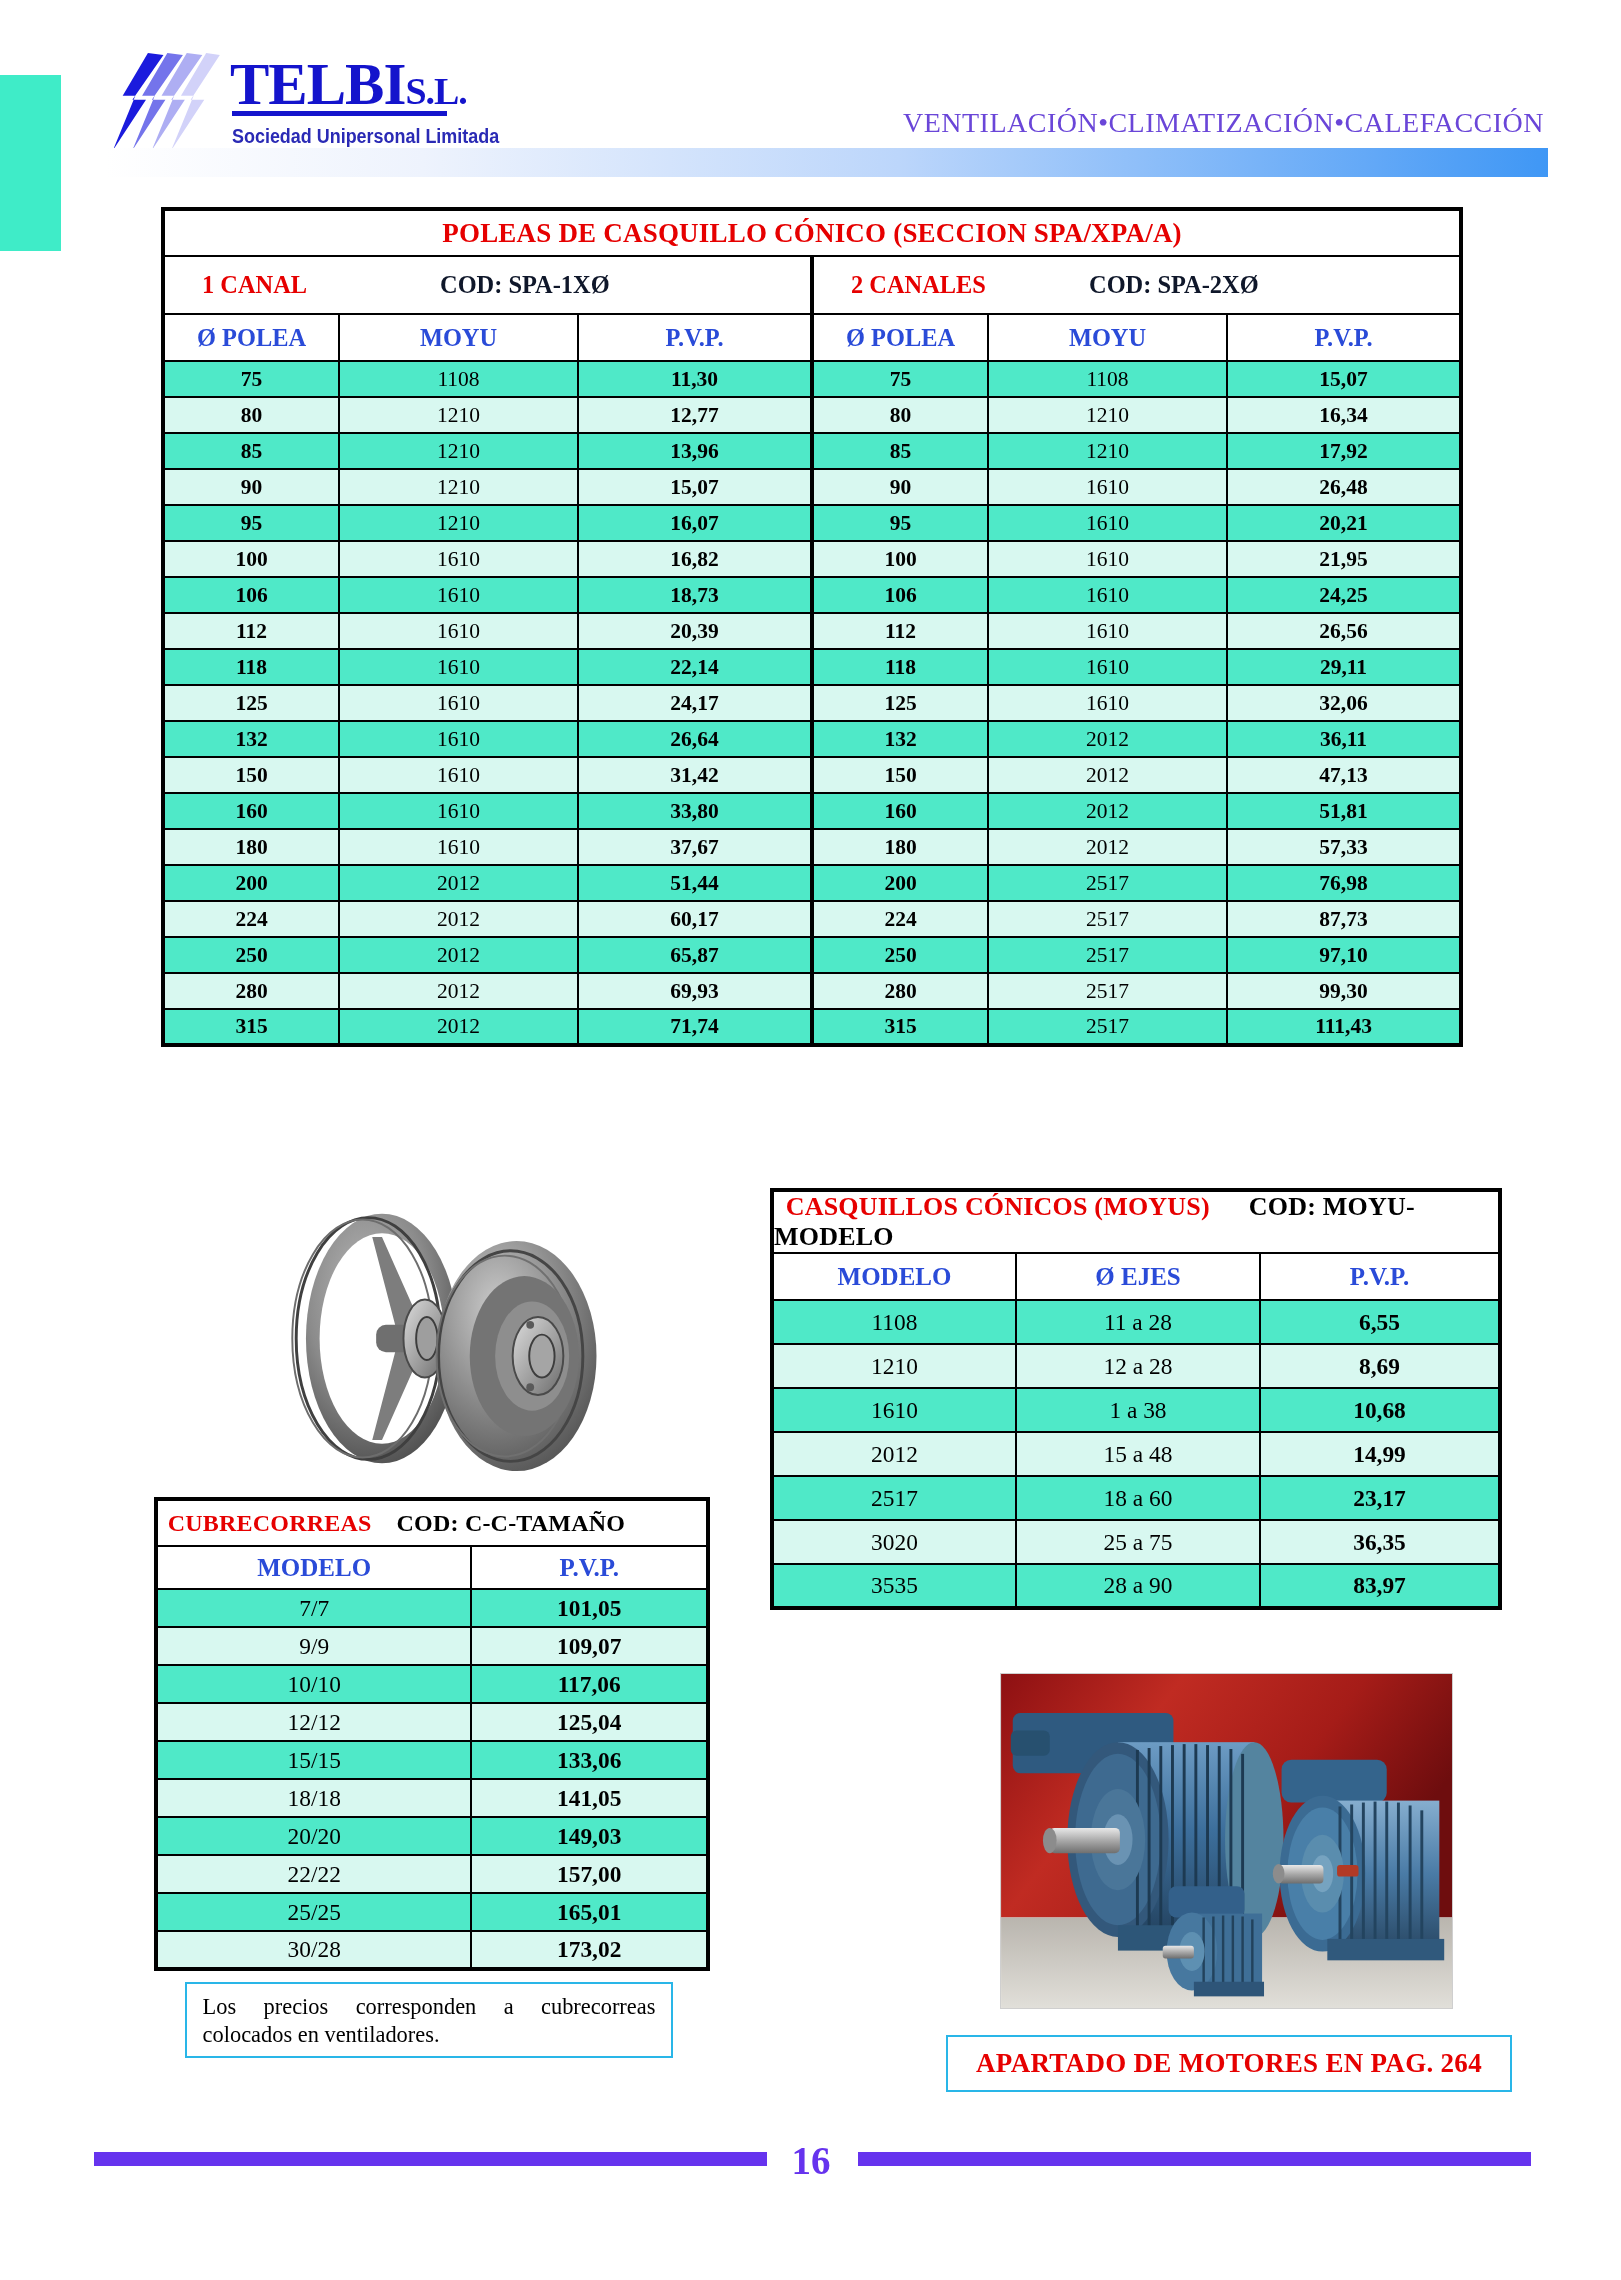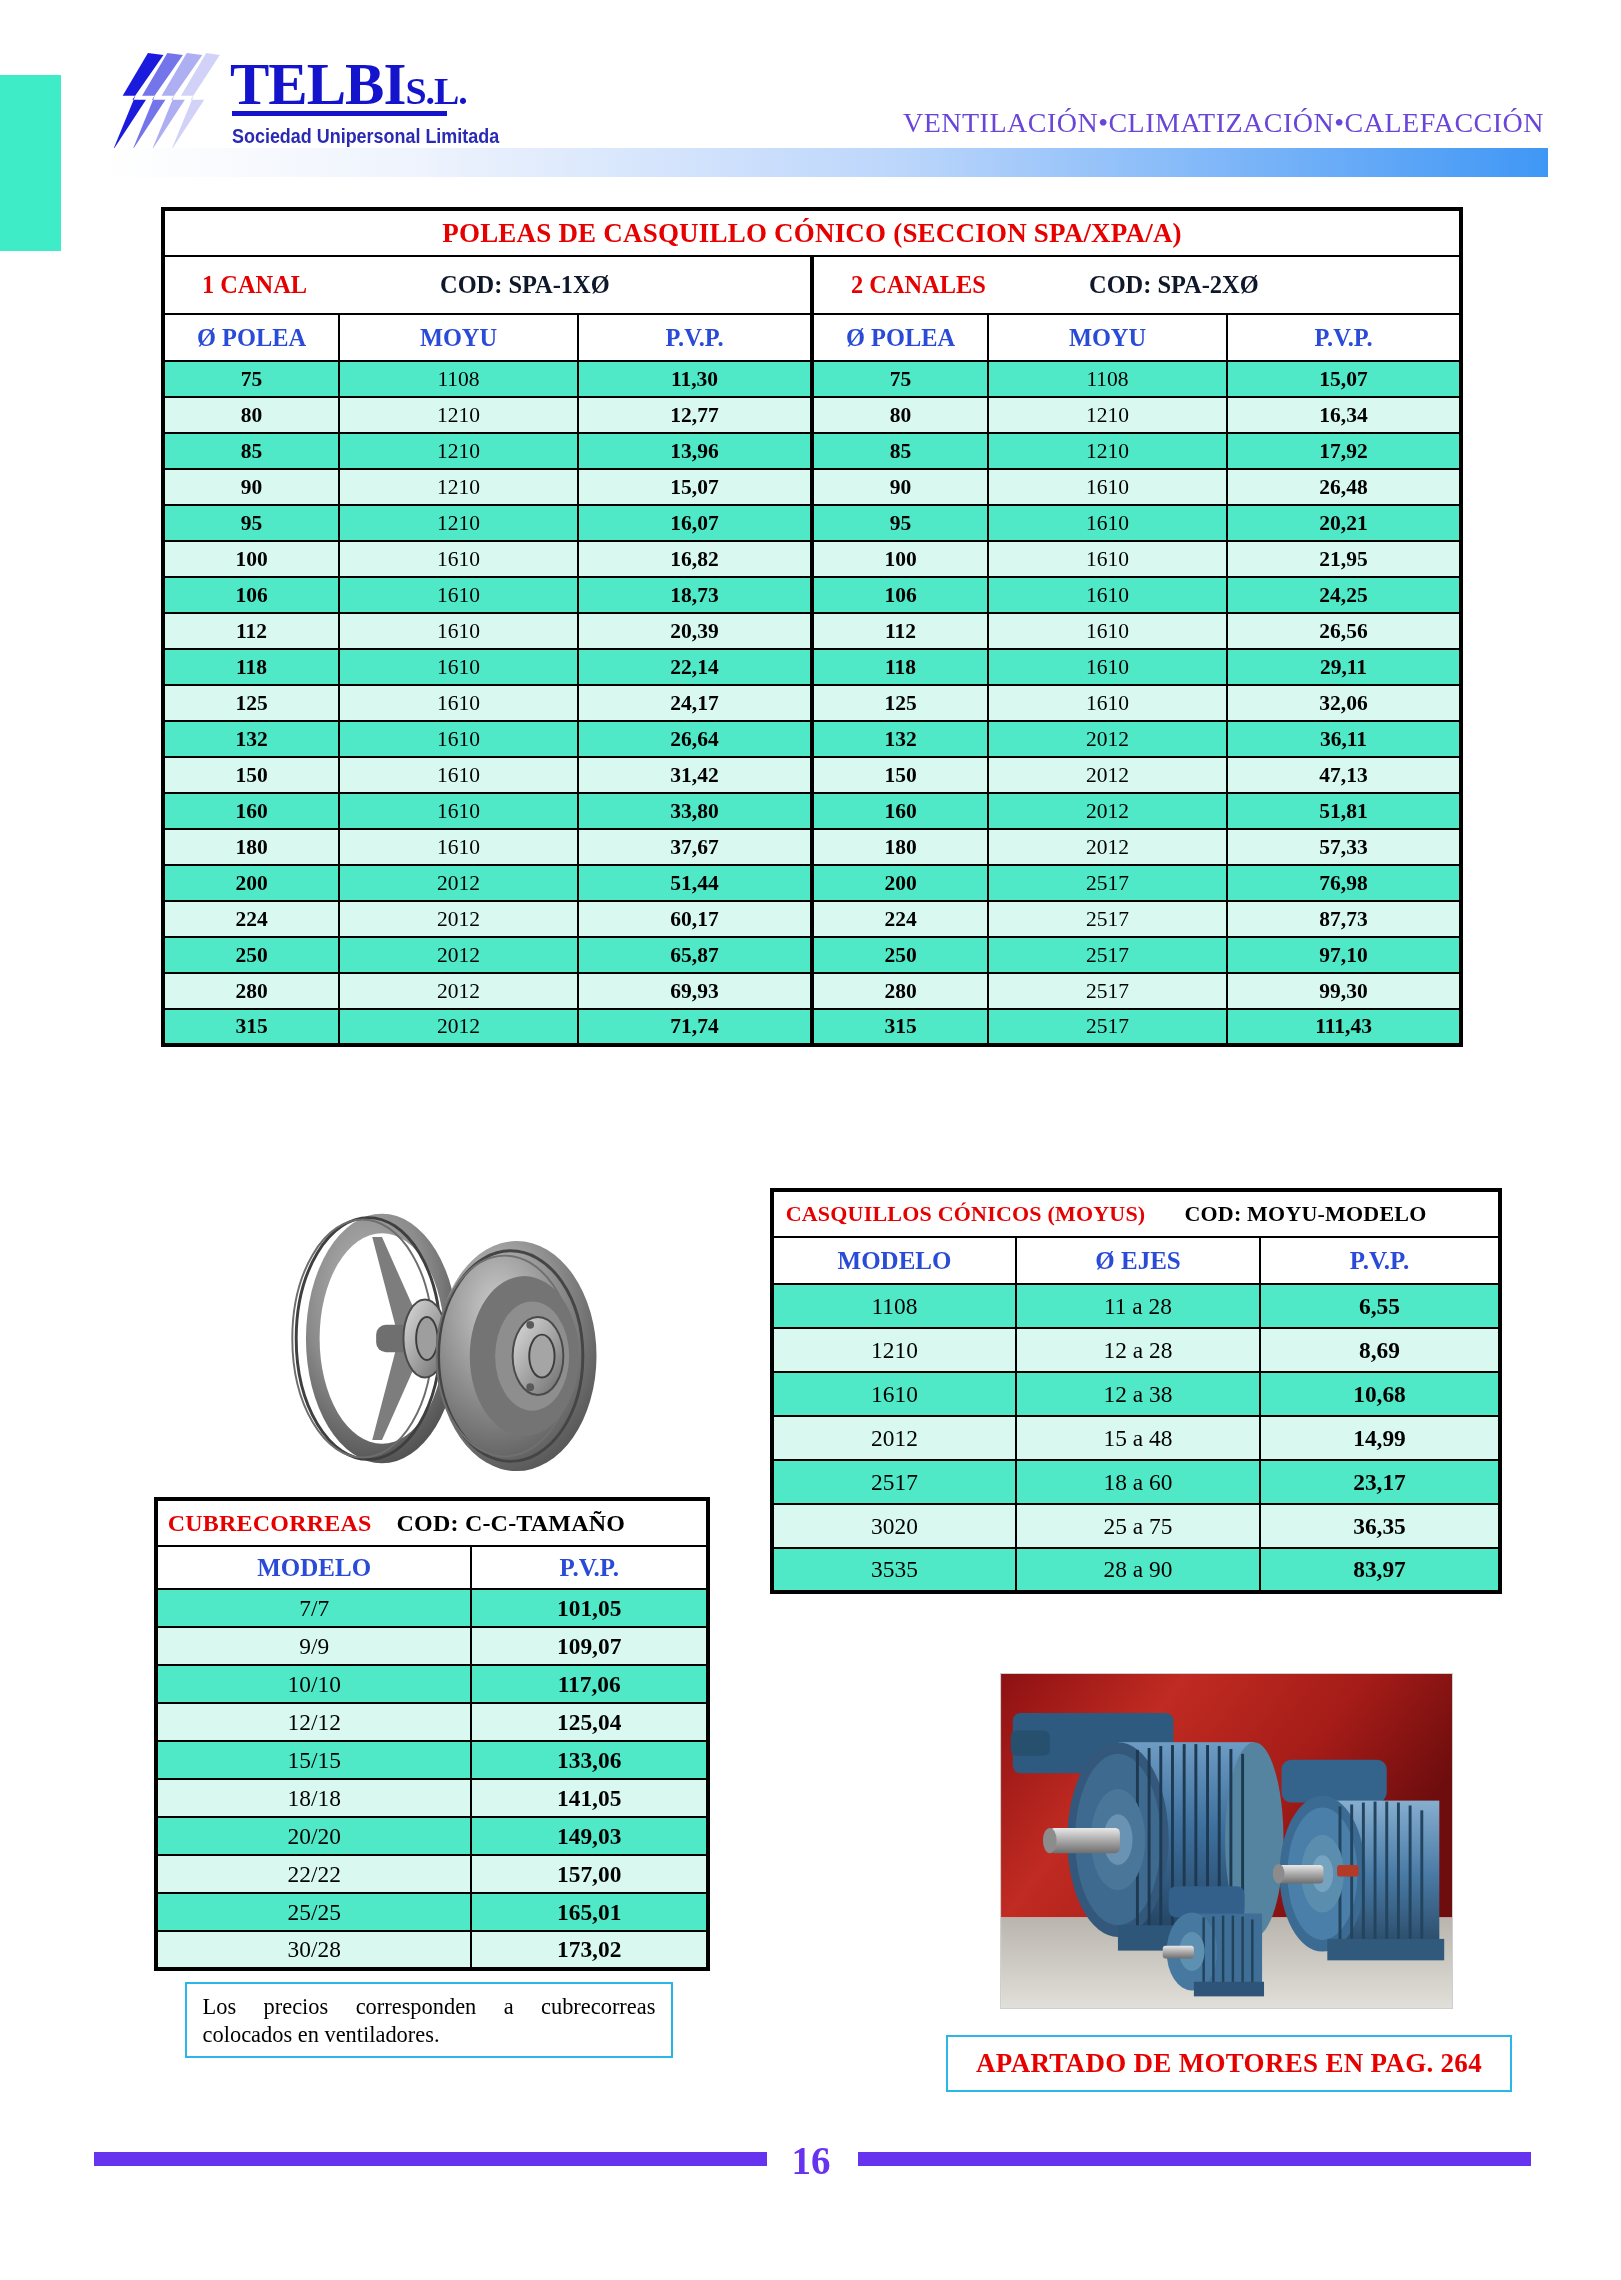--- a/index.html
+++ b/index.html
@@ -86,21 +86,21 @@
   #main-table .c3 { width: 234px; }
   #main-table .thick-left { border-left: 4.9px solid #000; }
   #main-table .title-cell { font-size: 27px; }
 
   
   #casq-wrap { position: absolute; left: 770px; top: 1188px; width: 731px; }
   #casq-table { width: 731px; border: 4.9px solid #000; }
   #casq-table .k1 { width: 244px; }
   #casq-table .k2 { width: 244px; }
   #casq-table .k3 { width: 240px; }
-  #casq-table .title-cell { font-size: 22px; text-align:left; }
+  #casq-table .title-cell { font-size: 26px; text-align:left; }
   #casq-table .title-cell .t-red { color:#e60000; padding-left: 11.7px; }
   #casq-table .title-cell .t-blk { color:#000; padding-left: 39px; }
   #casq-table .cell { height: 44px; font-size: 23.4px; }
   #casq-table .col-head { font-size: 25px; height: 47px; }
 
   
   #cubre-wrap { position: absolute; left: 154px; top: 1497px; width: 556px; }
   #cubre-table { width: 556px; border: 4.9px solid #000; }
   #cubre-table .u1 { width: 312px; }
   #cubre-table .u2 { width: 234px; }
@@ -430,21 +430,21 @@
             <td class="cell">11 a 28</td>
             <td class="cell b">6,55</td>
           </tr>
           <tr class="row-b">
             <td class="cell">1210</td>
             <td class="cell">12 a 28</td>
             <td class="cell b">8,69</td>
           </tr>
           <tr class="row-a">
             <td class="cell">1610</td>
-            <td class="cell">12 a 38</td>
+            <td class="cell">1 a 38</td>
             <td class="cell b">10,68</td>
           </tr>
           <tr class="row-b">
             <td class="cell">2012</td>
             <td class="cell">15 a 48</td>
             <td class="cell b">14,99</td>
           </tr>
           <tr class="row-a">
             <td class="cell">2517</td>
             <td class="cell">18 a 60</td>

